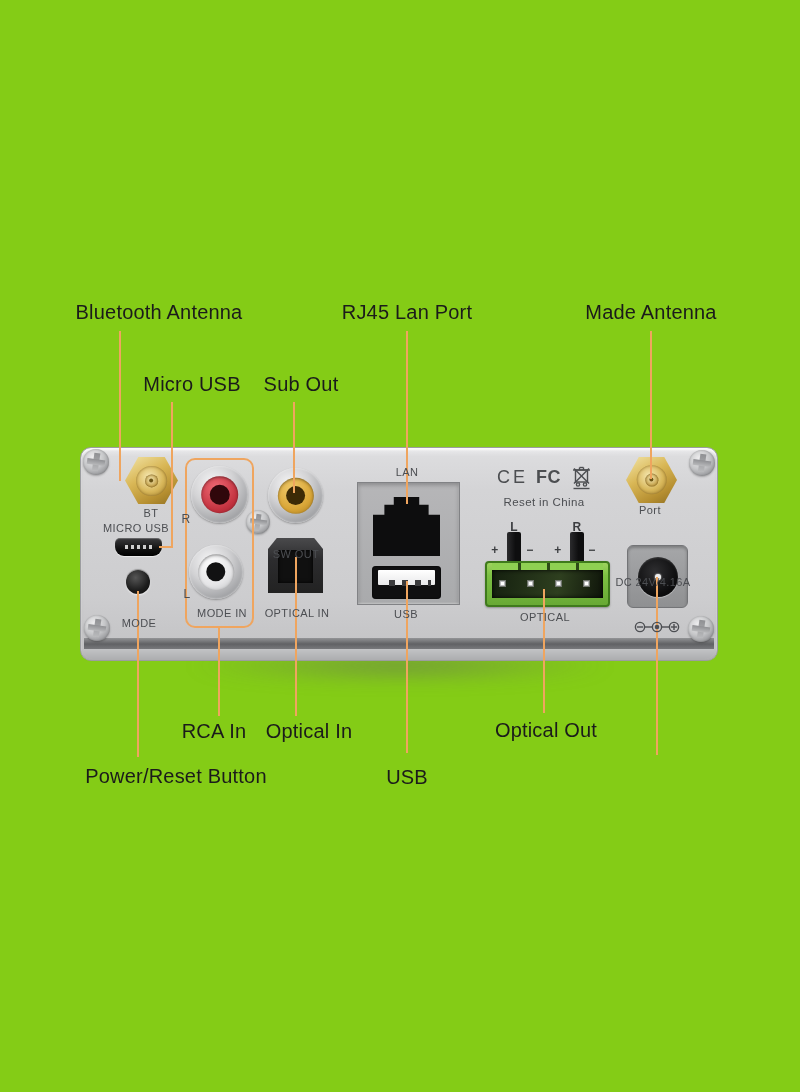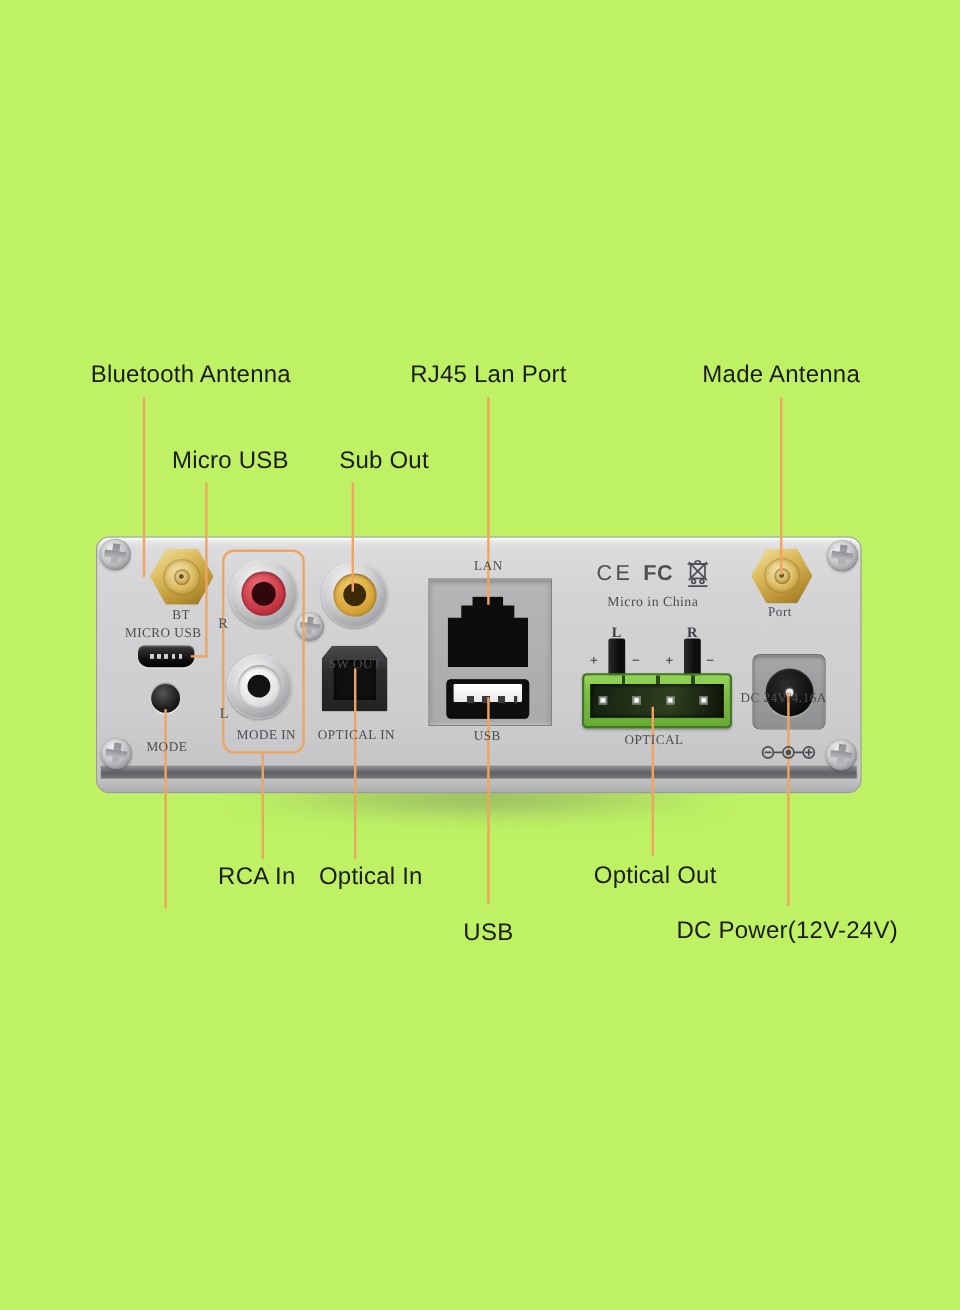--- a/index.html
+++ b/index.html
@@ -1,21 +1,21 @@
 <!DOCTYPE html>
 <html><head>
 <meta charset="utf-8">
 <style>
   :root{
     --orange:#efa55f;
     --ink:#1b1b1b;
     --panel-text:#4c4e52;
   }
   html,body{margin:0;padding:0;background:#fff;}
-  .stage{position:relative;width:800px;height:1092px;background:#bef264;overflow:hidden;
+  .stage{position:relative;width:800px;height:1092px;background:#84cc16;overflow:hidden;
          font-family:"Liberation Sans","DejaVu Sans",sans-serif;}
 
   
   .callout{position:absolute;transform:translateX(-50%);white-space:nowrap;
            font-size:20px;letter-spacing:.2px;color:var(--ink);z-index:6;}
   .vline{position:absolute;width:2px;background:var(--orange);z-index:4;}
   .hline{position:absolute;height:2px;background:var(--orange);z-index:4;}
   .bracket{position:absolute;border:2px solid var(--orange);border-radius:10px;z-index:4;}
 
   
@@ -25,21 +25,21 @@
   .device{position:absolute;left:80px;top:447px;width:638px;height:214px;z-index:1;
           border-radius:11px;border:1px solid #9c9da0;box-sizing:border-box;
           background:linear-gradient(180deg,#ececee 0%,#dcdcde 4%,#d4d4d6 20%,#cdcdcf 70%,#c6c6c8 88%,#c2c2c4 100%);
           box-shadow:inset 0 2px 2px rgba(255,255,255,.8), inset 0 -2px 3px rgba(0,0,0,.12);}
   .groove{position:absolute;left:3px;right:3px;top:190px;height:11px;
           background:linear-gradient(180deg,#939496,#606164 55%,#77787b);}
   .lip{position:absolute;left:2px;right:2px;top:201px;bottom:1px;border-radius:0 0 10px 10px;
        background:linear-gradient(180deg,#c2c3c5,#aeafb1);}
 
   .lbl{position:absolute;transform:translateX(-50%);white-space:nowrap;z-index:5;
-       font-size:11px;color:var(--panel-text);letter-spacing:.4px;line-height:1;font-family:Liberation Serif, serif;}
+       font-size:11px;color:var(--panel-text);letter-spacing:.4px;line-height:1;}
   .lbl.big{font-size:12px;}
   .mark{position:absolute;z-index:5;color:#4c4e51;white-space:nowrap;}
 
   .screw{position:absolute;border-radius:50%;z-index:2;
          background:radial-gradient(circle at 38% 32%,#eeeeef 0%,#c6c7c9 45%,#97989b 78%,#7e7f82 100%);
          box-shadow:0 1px 2px rgba(0,0,0,.25), inset 0 0 2px rgba(0,0,0,.3);}
   .screw::before,.screw::after{content:"";position:absolute;background:linear-gradient(#8f9093,#b9babc);}
   .screw::before{left:50%;top:15%;bottom:15%;width:22%;transform:translateX(-50%) rotate(8deg);}
   .screw::after{top:50%;left:15%;right:15%;height:22%;transform:translateY(-50%) rotate(8deg);}
 
@@ -126,27 +126,27 @@
 </style>
 </head>
 <body>
 
 <div class="stage">
 
   <div class="callout" style="left:159px;top:301px">Bluetooth Antenna</div>
   <div class="callout" style="left:407px;top:301px">RJ45 Lan Port</div>
   <div class="callout" style="left:651px;top:301px">Made Antenna</div>
   <div class="callout" style="left:192px;top:373px">Micro USB</div>
-  <div class="callout" style="left:320px;top:373px">Sub Out</div>
+  <div class="callout" style="left:301px;top:373px">Sub Out</div>
 
   <div class="callout" style="left:214px;top:720px">RCA In</div>
   <div class="callout" style="left:309px;top:720px">Optical In</div>
   <div class="callout" style="left:546px;top:719px">Optical Out</div>
+  <div class="callout" style="left:176px;top:765px">Power/Reset Button</div>
   <div class="callout" style="left:407px;top:766px">USB</div>
-  <div class="callout" style="left:656px;top:765px">DC Power(12V-24V)</div>
 
   <div class="vline" style="left:119px;top:331px;height:150px"></div>
   <div class="vline" style="left:171px;top:402px;height:146px"></div>
   <div class="hline" style="left:159px;top:546px;width:14px"></div>
   <div class="vline" style="left:293px;top:402px;height:91px"></div>
   <div class="vline" style="left:406px;top:331px;height:173px"></div>
   <div class="vline" style="left:650px;top:331px;height:148px"></div>
   <div class="vline" style="left:137px;top:591px;height:166px"></div>
   <div class="vline" style="left:218px;top:627px;height:89px"></div>
   <div class="vline" style="left:295px;top:557px;height:159px"></div>
@@ -221,21 +221,21 @@
   <div class="lbl big" style="left:186px;top:513px">R</div>
   <div class="lbl big" style="left:187px;top:588px">L</div>
   <div class="lbl" style="left:222px;top:608px">MODE IN</div>
   <div class="lbl" style="left:296px;top:549px">SW OUT</div>
   <div class="lbl" style="left:297px;top:608px">OPTICAL IN</div>
   <div class="lbl" style="left:407px;top:467px">LAN</div>
   <div class="lbl" style="left:406px;top:609px">USB</div>
   <div class="lbl" style="left:545px;top:612px">OPTICAL</div>
   <div class="lbl" style="left:650px;top:505px">Port</div>
   <div class="lbl" style="left:653px;top:577px">DC 24V/4.16A</div>
-  <div class="lbl" style="left:544px;top:497px;font-size:11.5px">Micro in China</div>
+  <div class="lbl" style="left:544px;top:497px;font-size:11.5px">Reset in China</div>
 
   <div class="lbl big" style="left:514px;top:521px;font-weight:bold;color:#3c3e41">L</div>
   <div class="lbl big" style="left:577px;top:521px;font-weight:bold;color:#3c3e41">R</div>
   <div class="lbl big" style="left:495px;top:544px;font-weight:bold;color:#3c3e41">+</div>
   <div class="lbl big" style="left:530px;top:544px;font-weight:bold;color:#3c3e41">−</div>
   <div class="lbl big" style="left:558px;top:544px;font-weight:bold;color:#3c3e41">+</div>
   <div class="lbl big" style="left:592px;top:544px;font-weight:bold;color:#3c3e41">−</div>
 
   <div class="mark" style="left:497px;top:467px;font-size:18px;letter-spacing:3px;font-weight:500">CE</div>
   <div class="mark" style="left:536px;top:467px;font-size:18px;letter-spacing:.5px;font-weight:600">FC</div>

